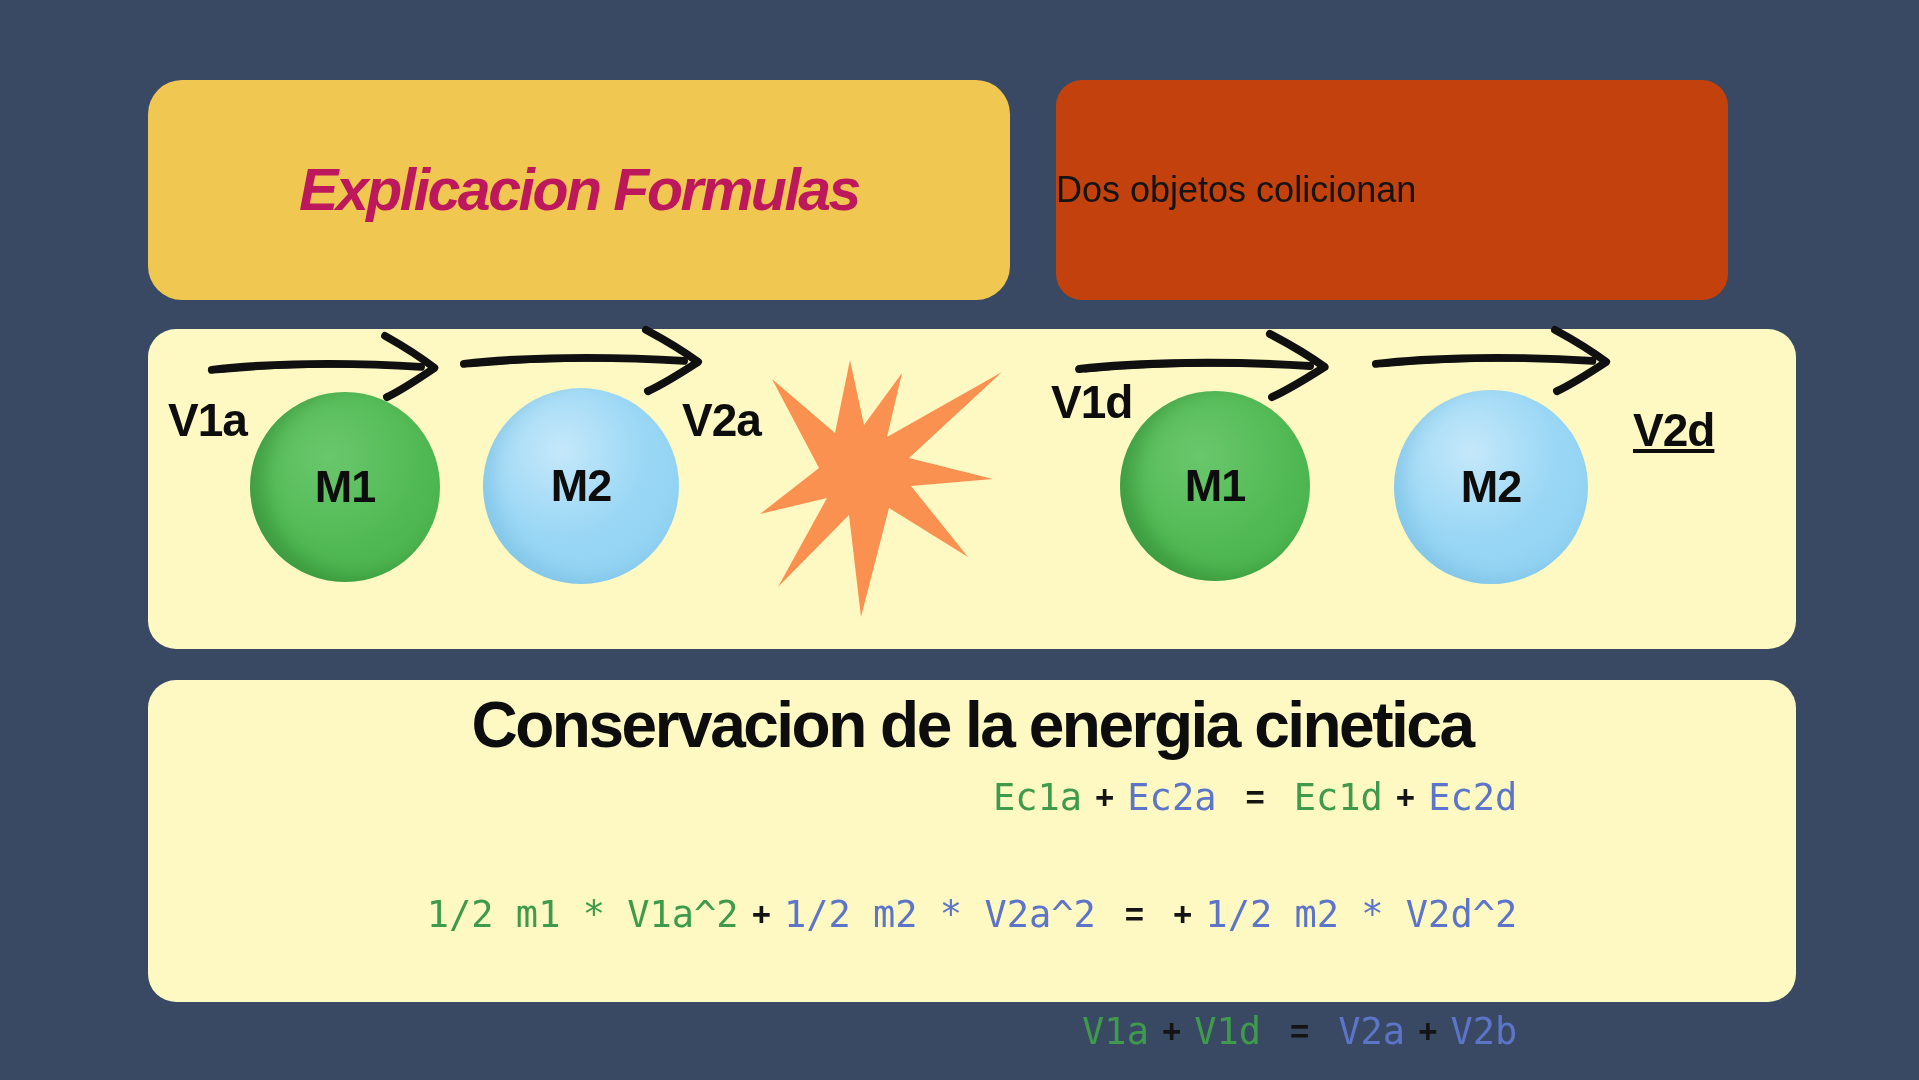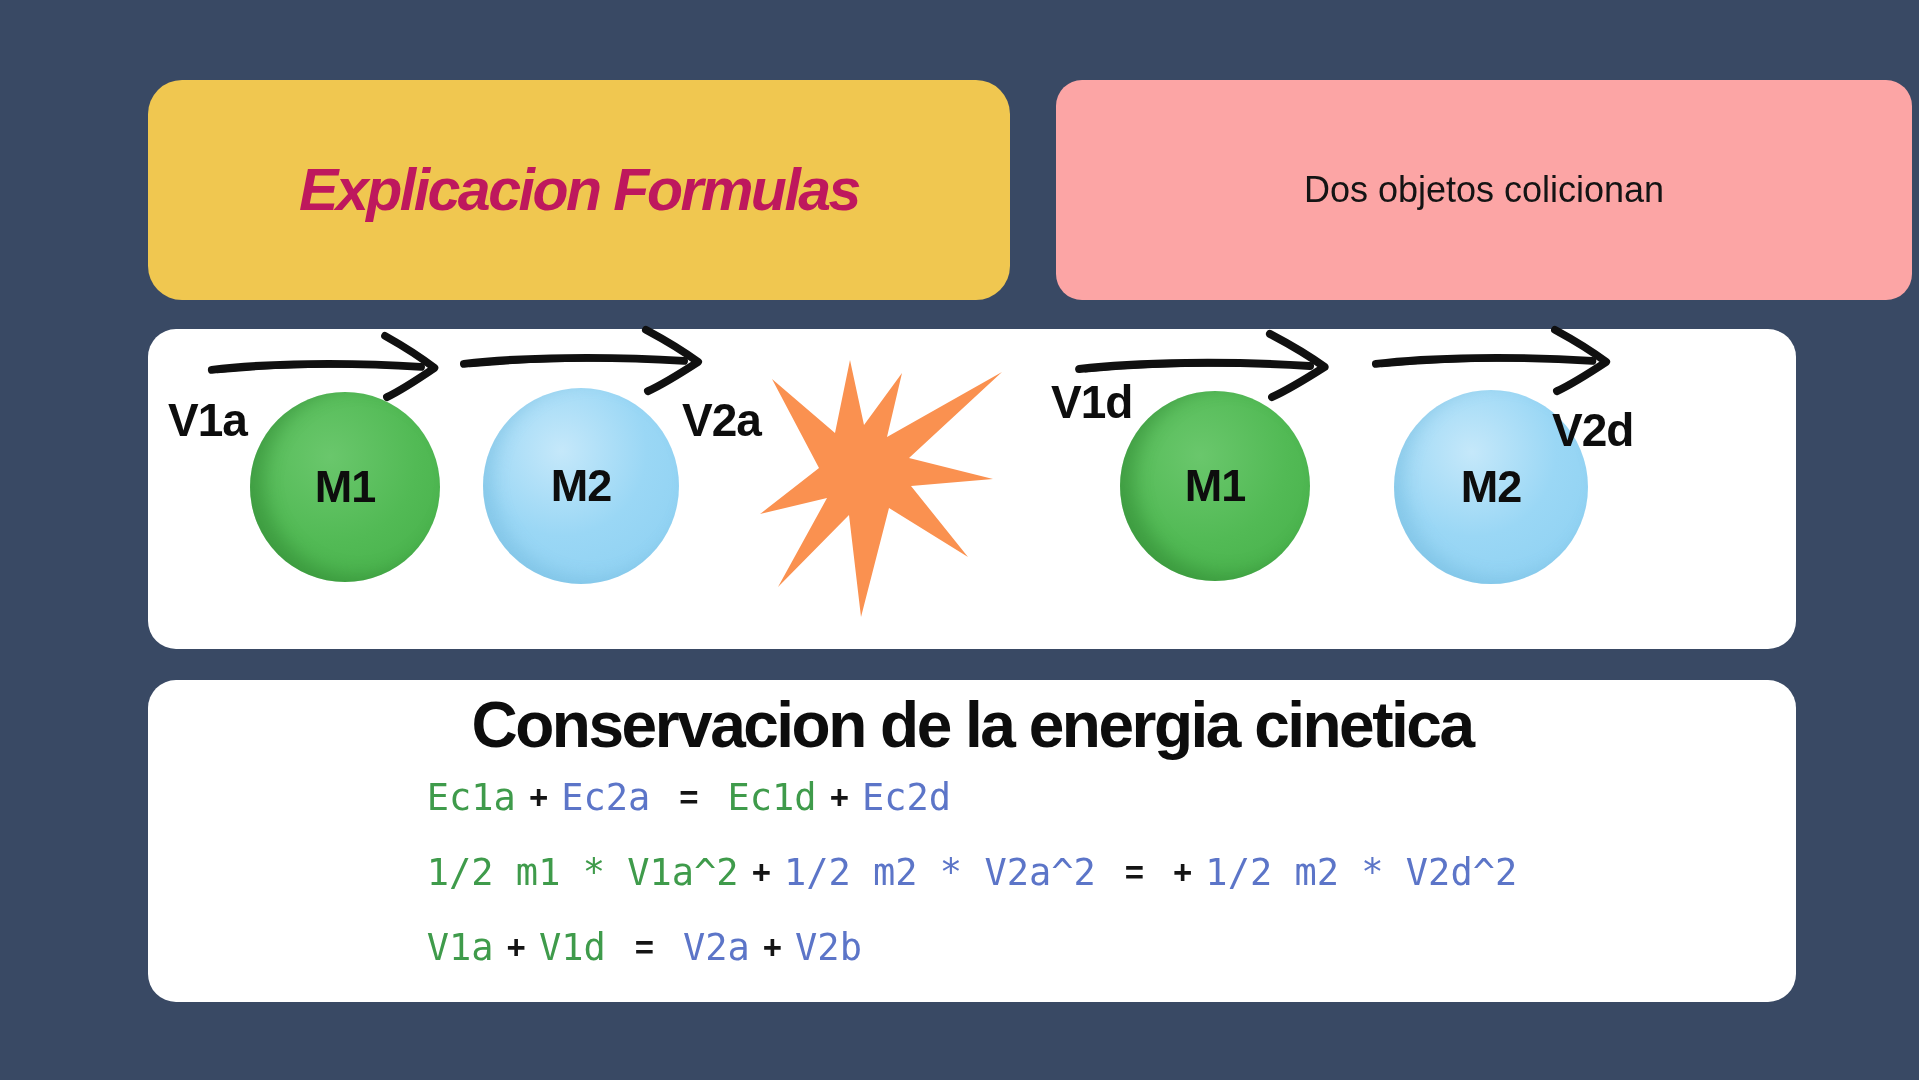--- a/index.html
+++ b/index.html
@@ -13,27 +13,27 @@
   .title-card {
     left:148px; top:80px; width:862px; height:220px;
     background:var(--yellow,#F0C750); border-radius:34px;
     display:flex; align-items:center; justify-content:center;
   }
   .title-card .t {
     font-size:59px; font-weight:900; letter-spacing:-2.5px; color:#be185d;font-style:italic;
   }
 
   .note-card {
-    left:1056px; top:80px; width:856px; height:220px;
-    background:#fca5a5; border-radius:26px;
-    display:flex; align-items:center; justify-content:center;
+    left:1056px; top:80px; width:672px; height:220px;
+    background:#c2410c; border-radius:26px;
+    display:flex; align-items:center; 
   }
   .note-card .t { font-size:36px; color:#141414; }
 
-  .panel { background:#ffffff; border-radius:28px; }
+  .panel { background:#fef9c3; border-radius:28px; }
   #collision-panel { left:148px; top:329px; width:1648px; height:320px; }
   #formulas-panel  { left:148px; top:680px; width:1648px; height:322px;
                      display:flex; flex-direction:column; align-items:center; }
 
   .ball {
     position:absolute; border-radius:50%;
     display:flex; align-items:center; justify-content:center;
     font-weight:700; font-size:45px; letter-spacing:-1px; color:#0d0d0d;
   }
   .ball.green {
@@ -56,21 +56,21 @@
   .arrow .shaft2 { stroke-width:3; }
   .arrow .head   { stroke-width:8; }
 
   .burst { position:absolute; }
   .burst polygon { fill:var(--orange,#FA9150); }
 
   .formulas-heading {
     margin-top:8px; font-size:64px; font-weight:900;
     letter-spacing:-2.5px; color:#0d0d0d;
   }
-  #equations { display:flex; flex-direction:column; align-items:flex-start; }
+  #equations { display:flex; flex-direction:column; align-items:flex-end;gap:42px; }
   .eq-line {
     display:flex; align-items:center; gap:13px; margin-top:32px;
     font-family:"DejaVu Sans Mono", monospace; font-size:37px;
   }
   .eq-line:first-child { margin-top:14px; }
   .tok-green { color:var(--green,#3F9B4B); }
   .tok-blue  { color:var(--blue,#5C75C8); }
   .tok-op {
     color:#141414; font-family:"Liberation Sans", sans-serif;
     font-weight:800; font-size:33px;
@@ -125,21 +125,21 @@
       <span>M1</span>
     </div>
     <svg class="arrow" style="left:1222px; top:-4px; width:246px; height:70px;" viewBox="0 0 250 72" preserveAspectRatio="none">
       <path class="shaft" d="M6 40 C 60 33, 150 32, 226 37"></path>
       <path class="shaft2" d="M12 42 C 75 36, 140 35, 198 37"></path>
       <path class="head" d="M188 5 C 208 16, 227 28, 240 38 C 225 48, 207 60, 190 68"></path>
     </svg>
     <div class="ball blue" style="left:1246px; top:61px; width:194px; height:194px;">
       <span>M2</span>
     </div>
-    <div class="vlabel" style="left:1404px; top:74px;">V2d</div>
+    <div class="vlabel" style="left:1485px; top:74px;text-decoration:underline;">V2d</div>
   </div>
 
   <div class="panel" id="formulas-panel">
     <div class="formulas-heading">Conservacion de la energia cinetica</div>
     <div id="equations">
         <div class="eq-line">
           <span class="tok-green">Ec1a</span>
           <span class="tok-op">+</span>
           <span class="tok-blue">Ec2a</span>
           <span class="tok-op tok-eq">=</span>

